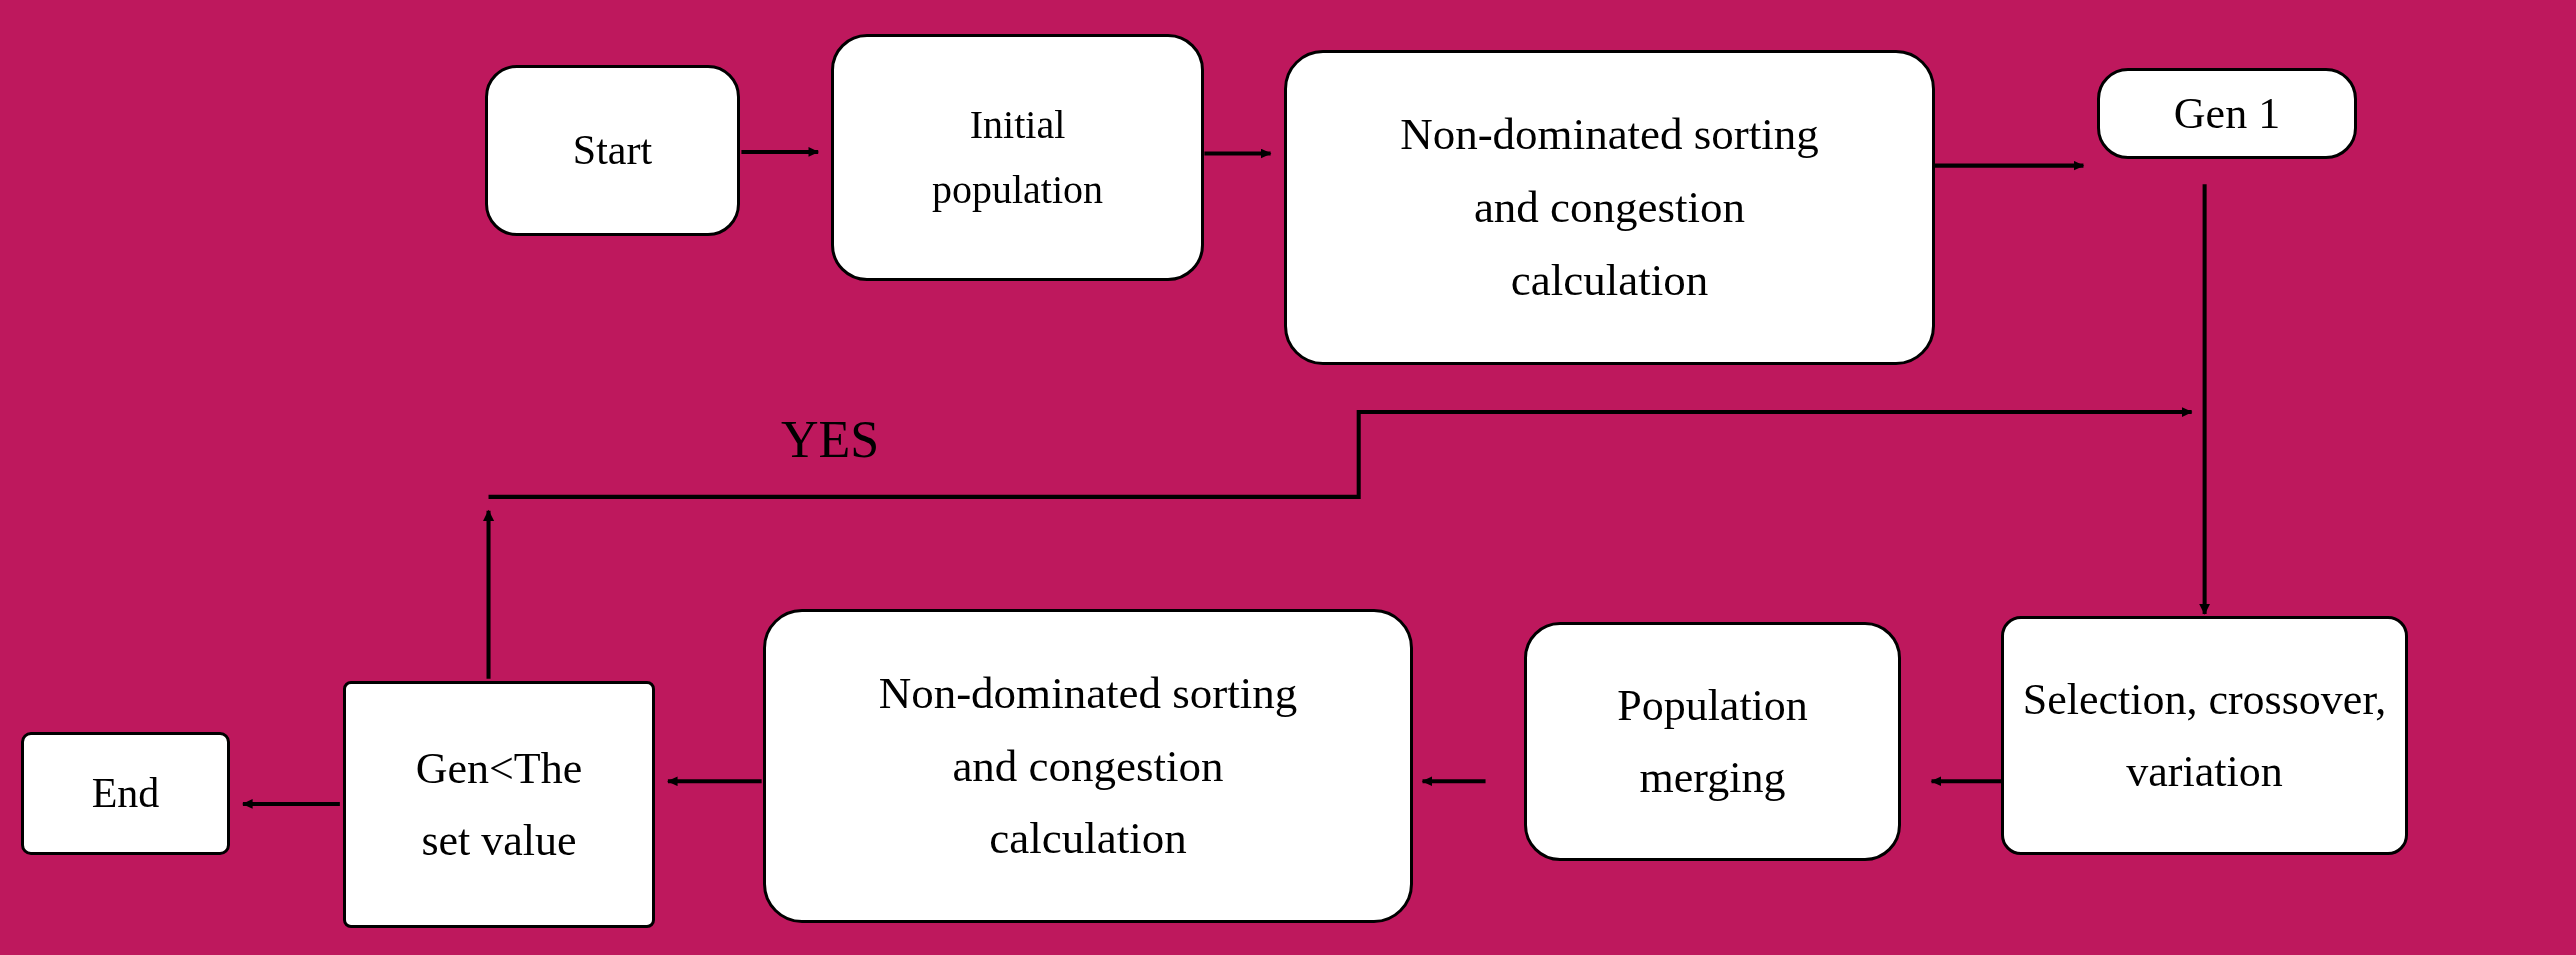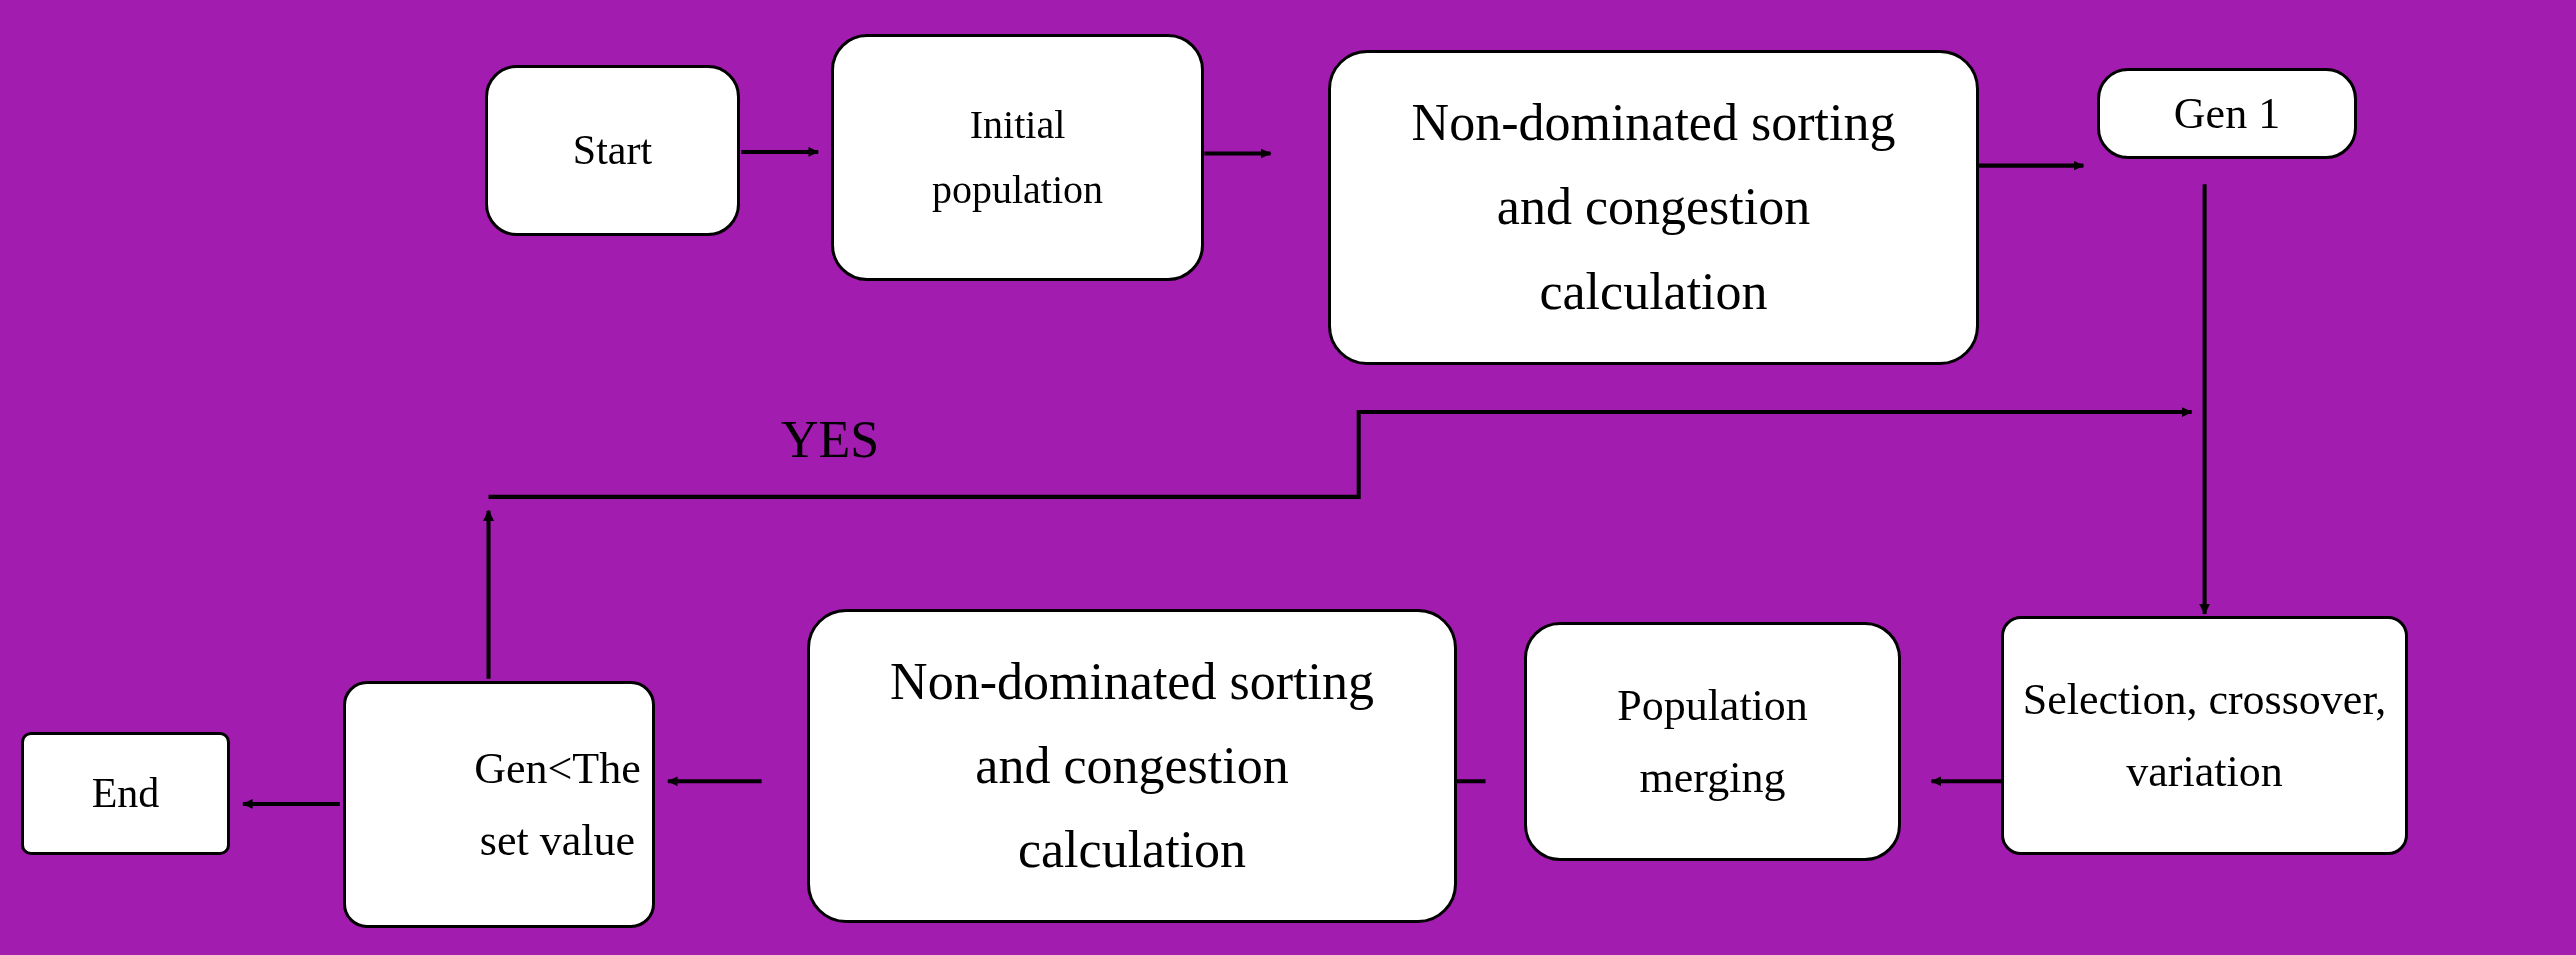--- a/index.html
+++ b/index.html
@@ -8,21 +8,21 @@
     padding: 0;
     background: #ffffff;
   }
   body {
     font-family: "Liberation Serif", "DejaVu Serif", serif;
   }
   #stage {
     position: relative;
     width: 2576px;
     height: 955px;
-    background: #a21caf;
+    background: #be185d;
     overflow: hidden;
   }
   #edges {
     position: absolute;
     left: 0;
     top: 0;
     width: 2576px;
     height: 955px;
     pointer-events: none;
   }
@@ -39,21 +39,21 @@
     color: #000000;
     line-height: 1.62;
     padding: 4.8px 11.3px;
   }
   .node .label {
     display: block;
     white-space: pre-line;
   }
   .f-start  { font-size: 42px; }
   .f-pop    { font-size: 40px; }
-  .f-nds    { font-size: 52px; margin-left: 44px; }
+  .f-nds    { font-size: 45px; }
   .f-gen    { font-size: 44px; }
   .f-sel    { font-size: 44px; }
   .f-merge  { font-size: 44px; }
   .f-cond   { font-size: 44px; }
   .f-end    { font-size: 42px; }
   .edge-label {
     position: absolute;
     color: #000000;
     font-size: 52px;
     line-height: 1;
@@ -132,21 +132,21 @@
     <span class="label">Population
 merging</span>
   </div>
 
   <div class="node f-nds" style="left:763px; top:609px; width:650px; height:314px; border-radius:39px;">
     <span class="label">Non-dominated sorting
 and congestion
 calculation</span>
   </div>
 
-  <div class="node f-cond" style="left:343px; top:681px; width:312px; height:247px; border-radius:24px;justify-content:flex-end;">
+  <div class="node f-cond" style="left:343px; top:681px; width:312px; height:247px; border-radius:8px;">
     <span class="label">Gen&lt;The
 set value</span>
   </div>
 
   <div class="node f-end" style="left:21px; top:732px; width:209px; height:123px; border-radius:10px;">
     <span class="label">End</span>
   </div>
 
   <div class="edge-label" style="left:781px; top:414px;">
     <span>YES</span>

